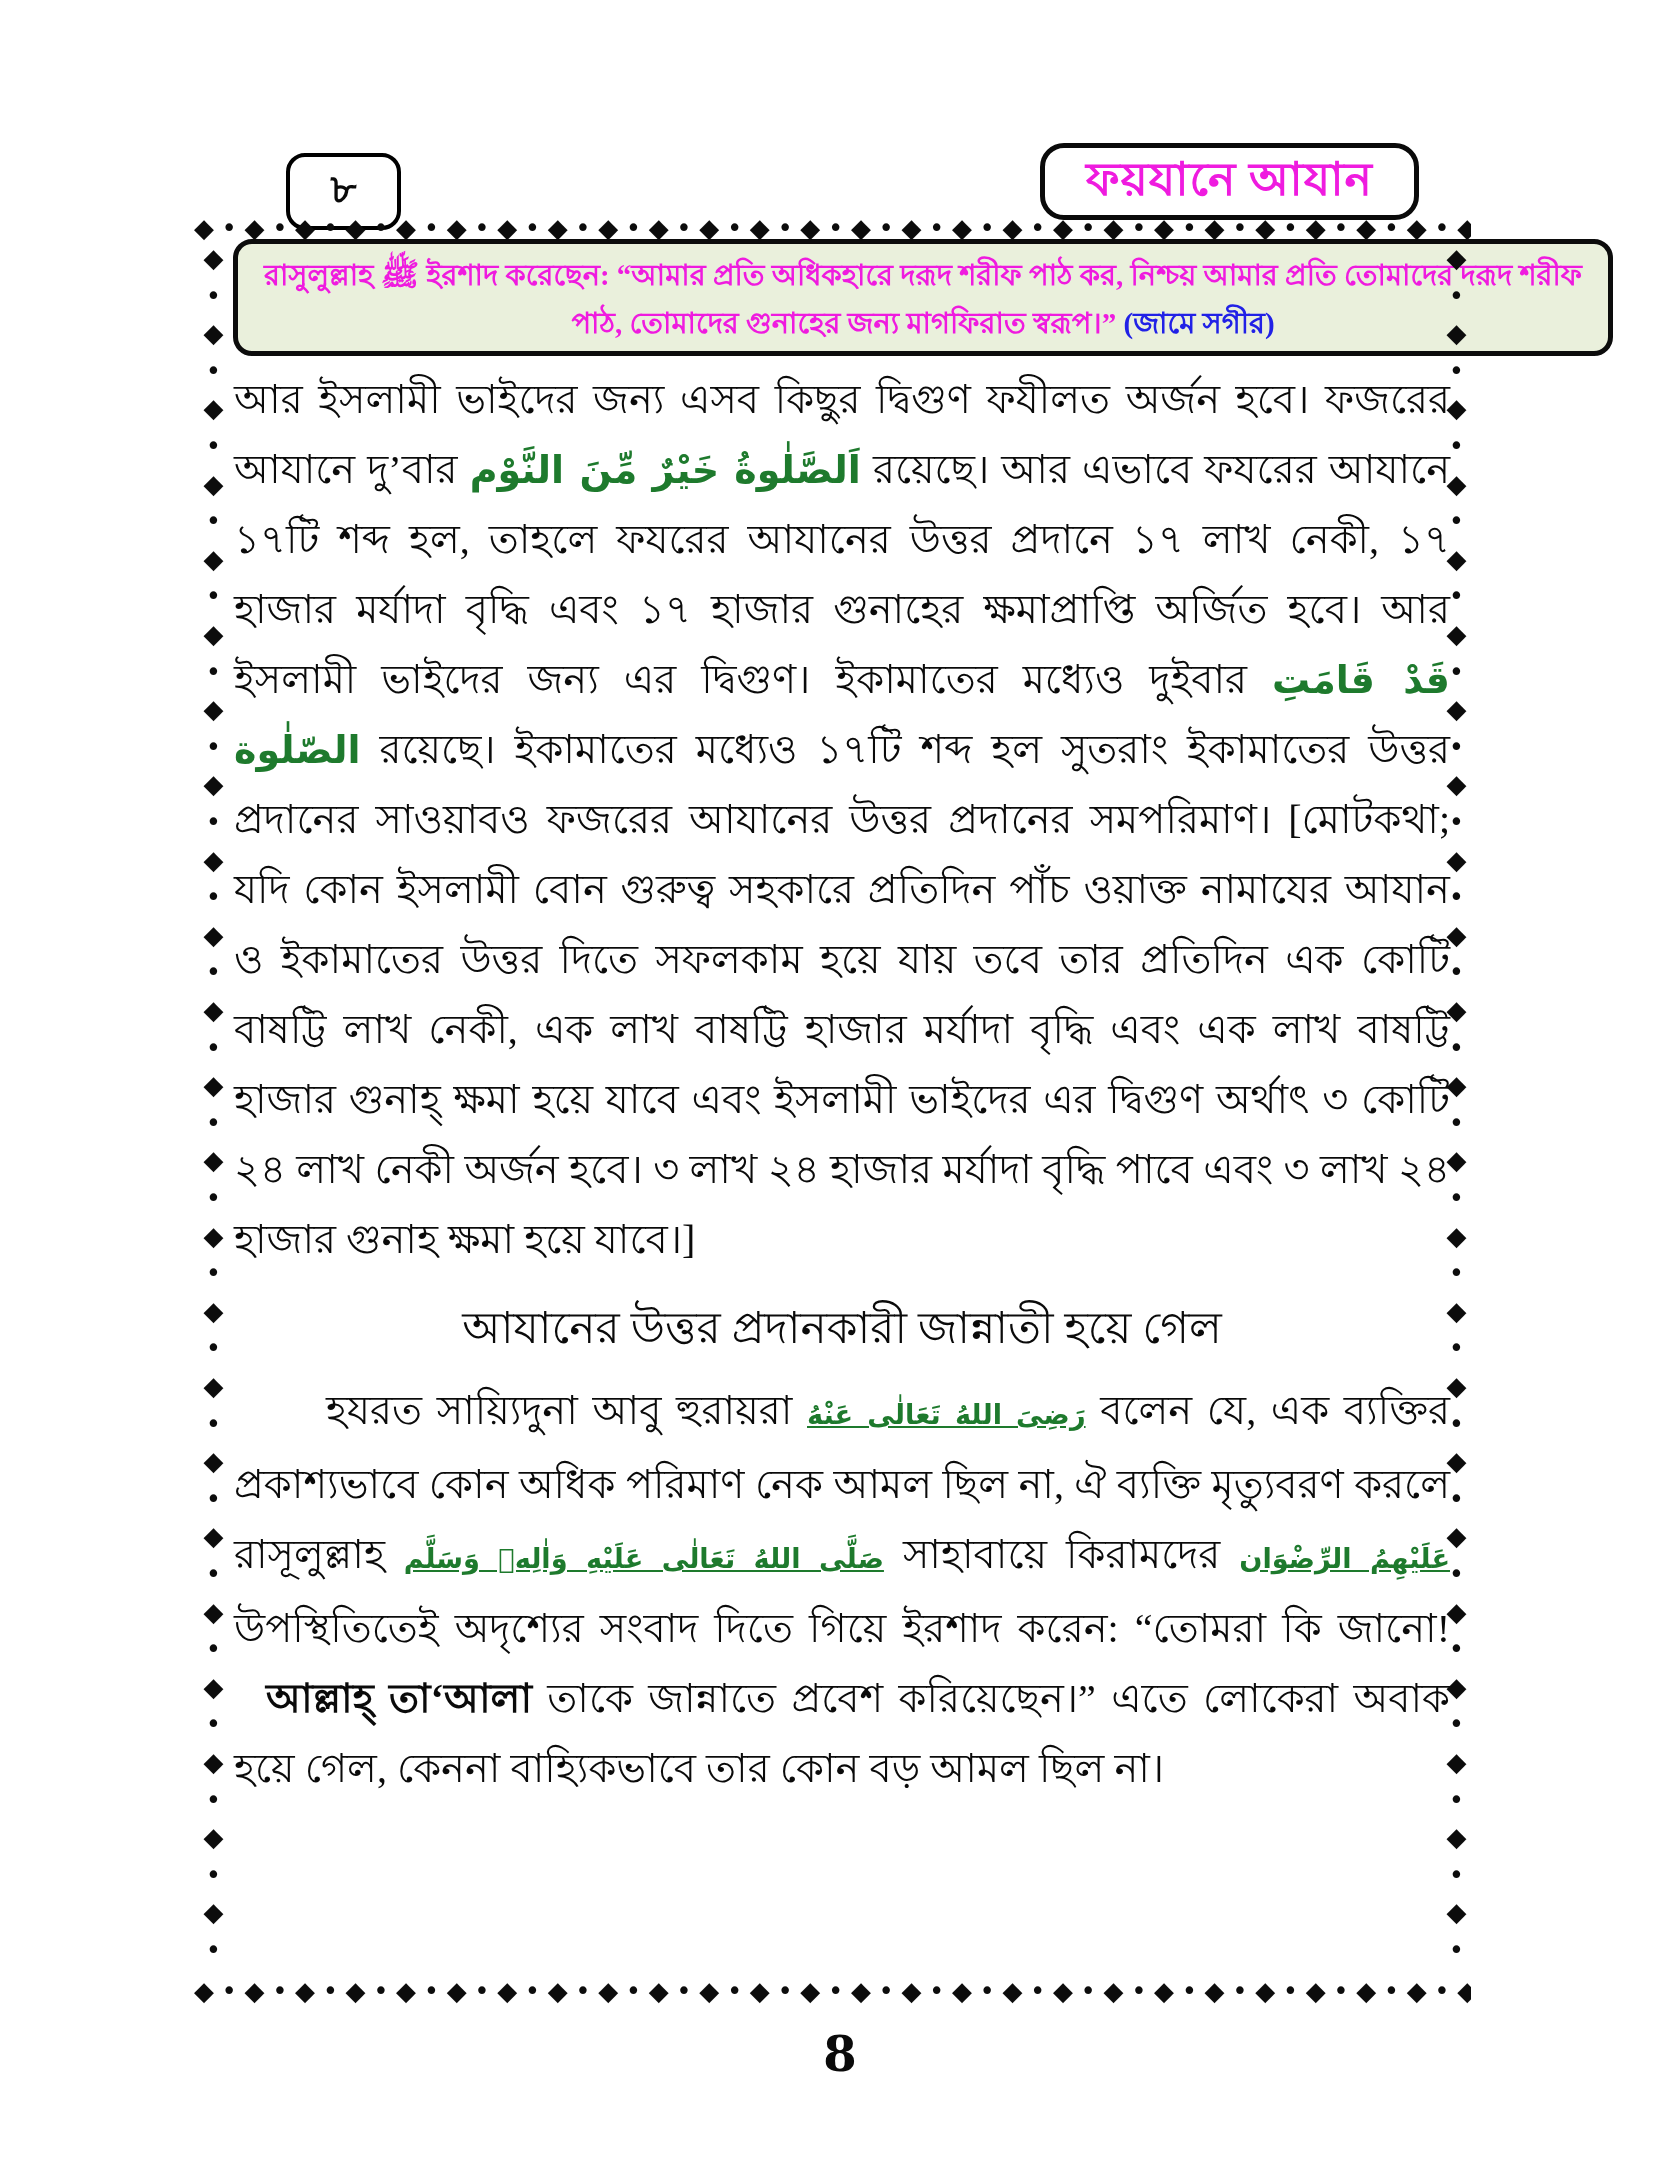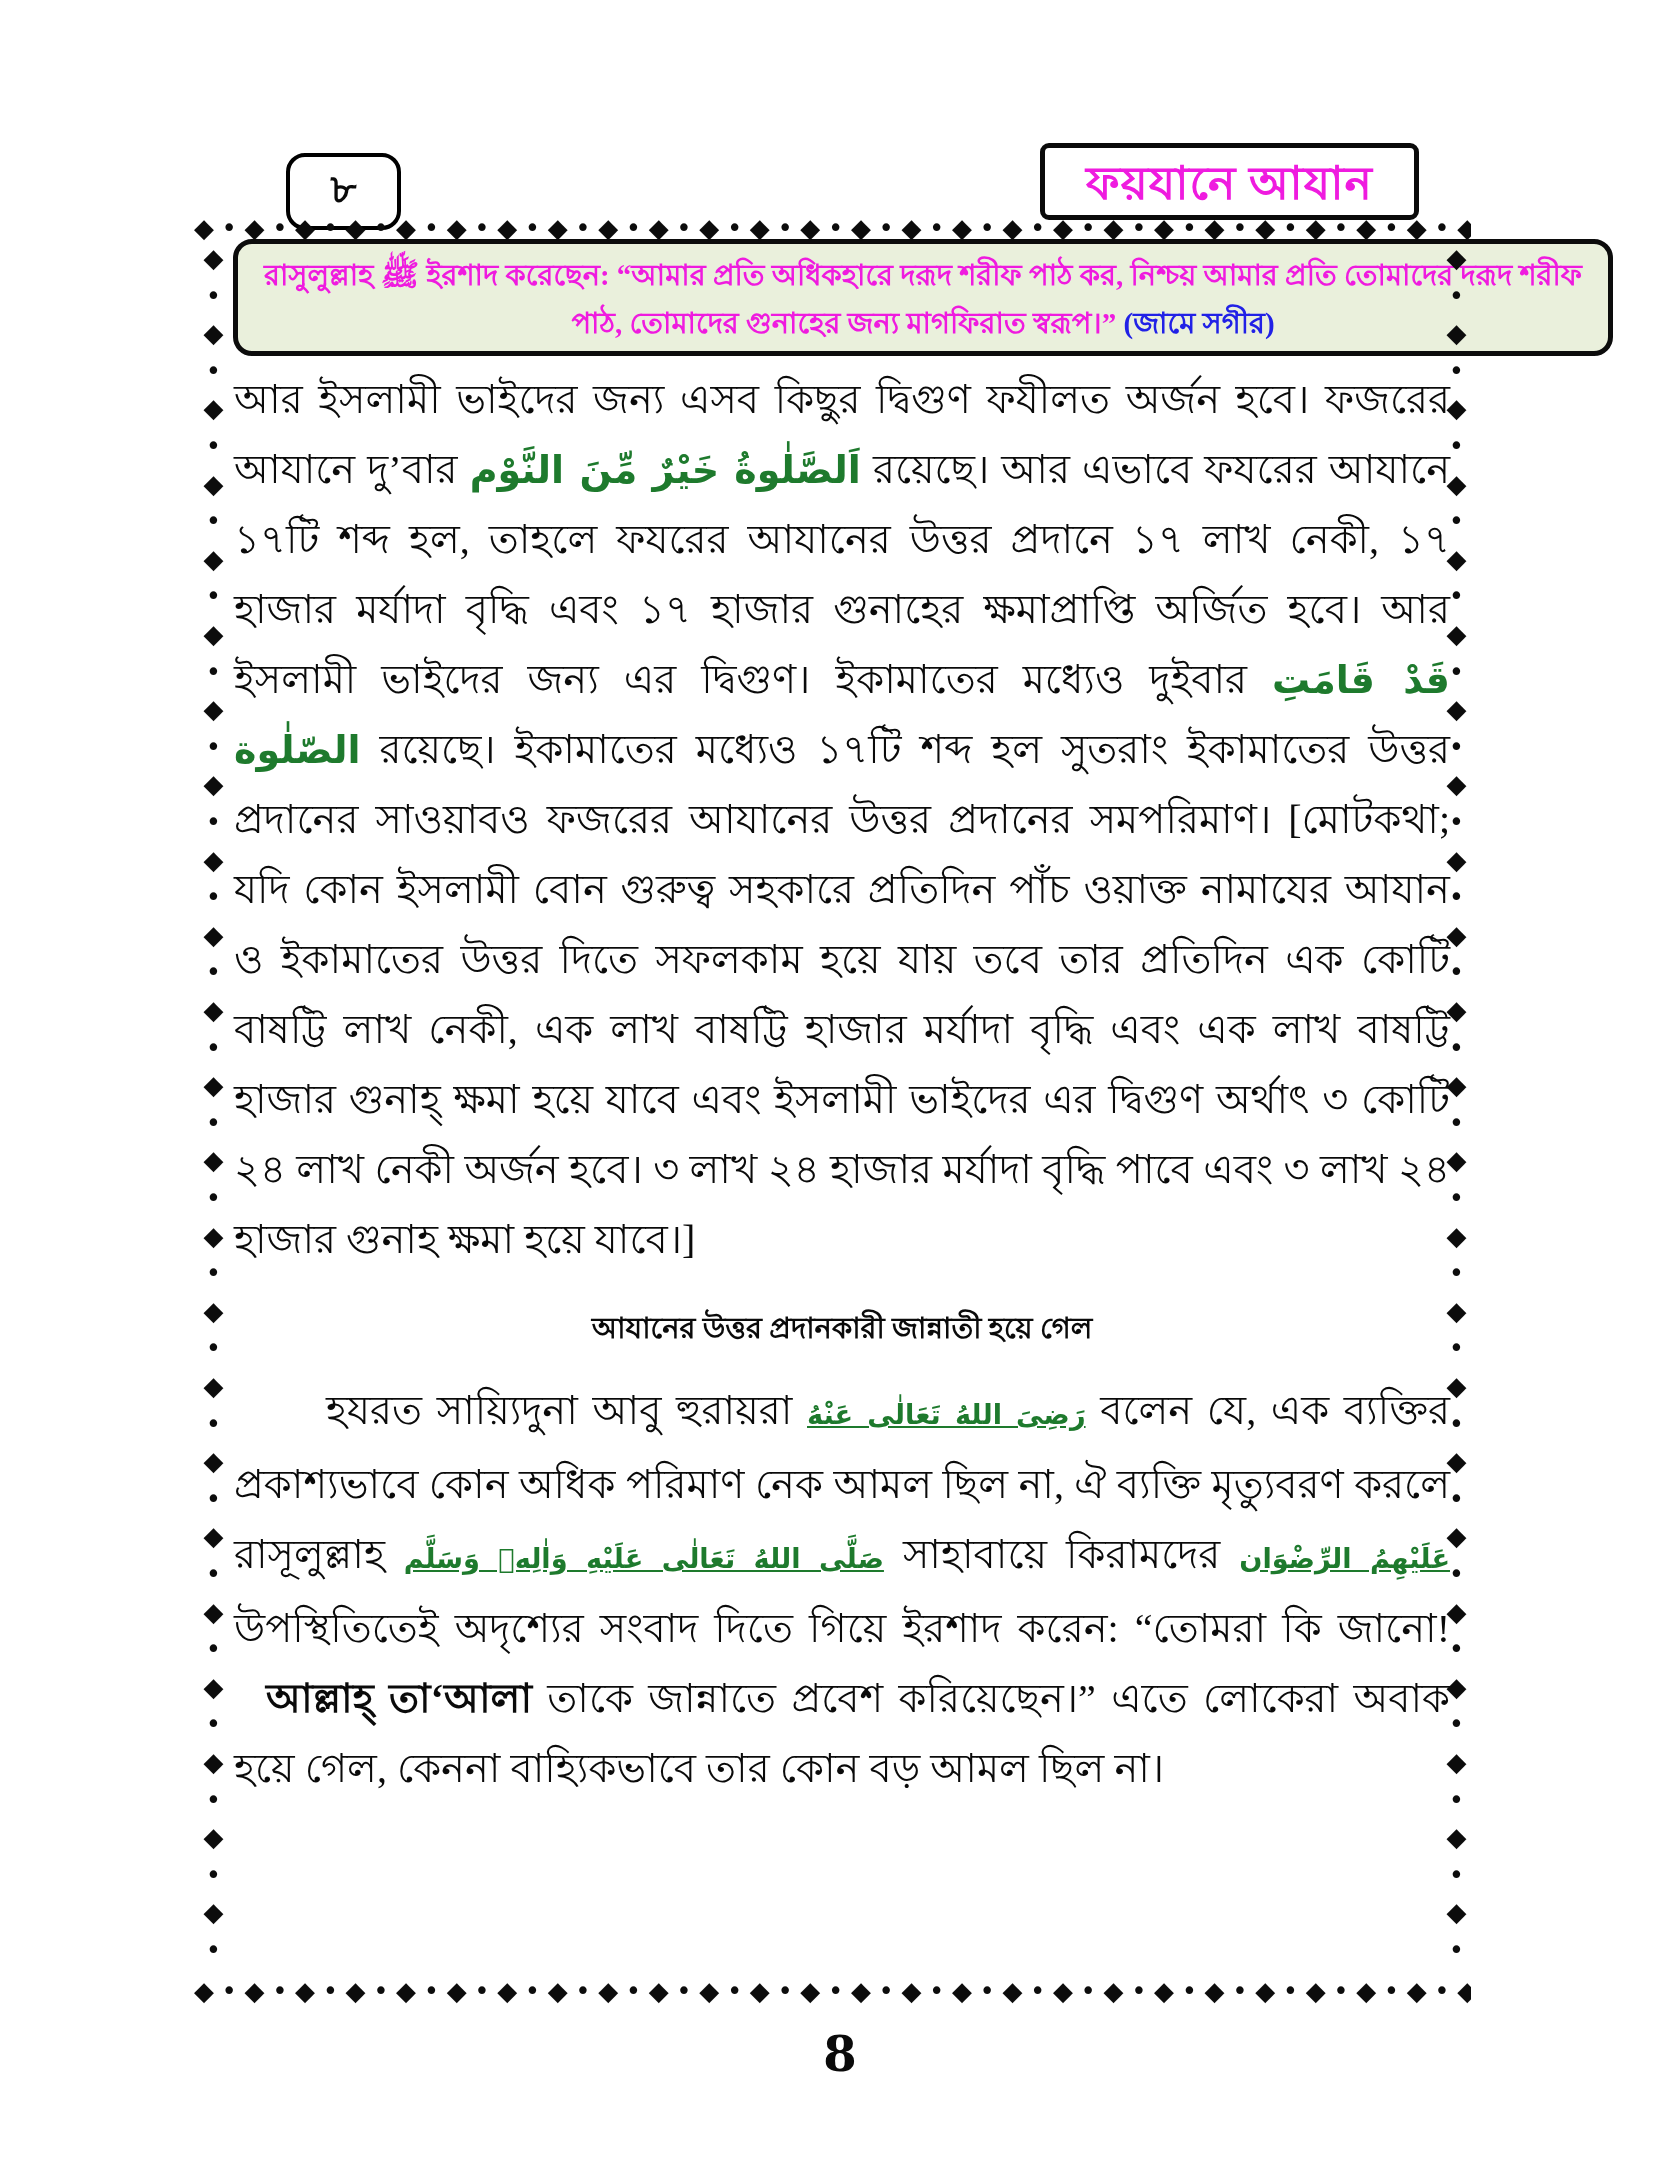--- a/index.html
+++ b/index.html
@@ -16,22 +16,22 @@
   }
   
   .pageno-box{
     position:absolute;left:286px;top:153px;width:107px;height:69px;
     border:4.8px solid #000;border-radius:19px;background:#fff;z-index:2;
     display:flex;align-items:center;justify-content:center;
     font-size:40px;font-weight:bold;
   }
   .title-box{
     position:absolute;left:1040px;top:143px;width:369px;height:67px;
-    border:5.7px solid #0a0a0a;border-radius:9px;background:#fff;z-index:2;
-    display:flex;justify-content:center;
+    border:5.7px solid #0a0a0a;border-radius:24px;background:#fff;z-index:2;
+    display:flex;align-items:center;justify-content:center;
   }
   .title-box .t{
     color:var(--magenta);font-size:46px;font-weight:bold;letter-spacing:1px;
   }
   
   .strip{
     position:absolute;z-index:3;color:#0c0c0c;font-size:26px;line-height:32.5px;
     letter-spacing:7.6px;overflow:hidden;white-space:nowrap;user-select:none;
     font-family:"DejaVu Sans", sans-serif;
   }
@@ -52,21 +52,21 @@
     text-align:center;font-size:29px;font-weight:bold;line-height:1.6;
     color:var(--magenta);
   }
   
   .content{
     position:absolute;left:234px;top:365px;width:1216px;z-index:2;
     font-size:40px;line-height:70px;text-align:justify;
   }
   .content p{margin:0;}
   .section-heading{
-    text-align:center;font-weight:bold;font-size:29px;line-height:57px;
+    text-align:center;font-weight:normal;font-size:44px;line-height:57px;
     margin:25px 0 19px 0;
   }
   .para2{text-indent:92px;}
   
   .r-arabic{
     color:var(--arabic-green);font-weight:bold;font-size:0.95em;
     font-family:"DejaVu Sans", sans-serif;
   }
   .r-arabic-small{
     color:var(--arabic-green);font-weight:bold;font-size:0.68em;

